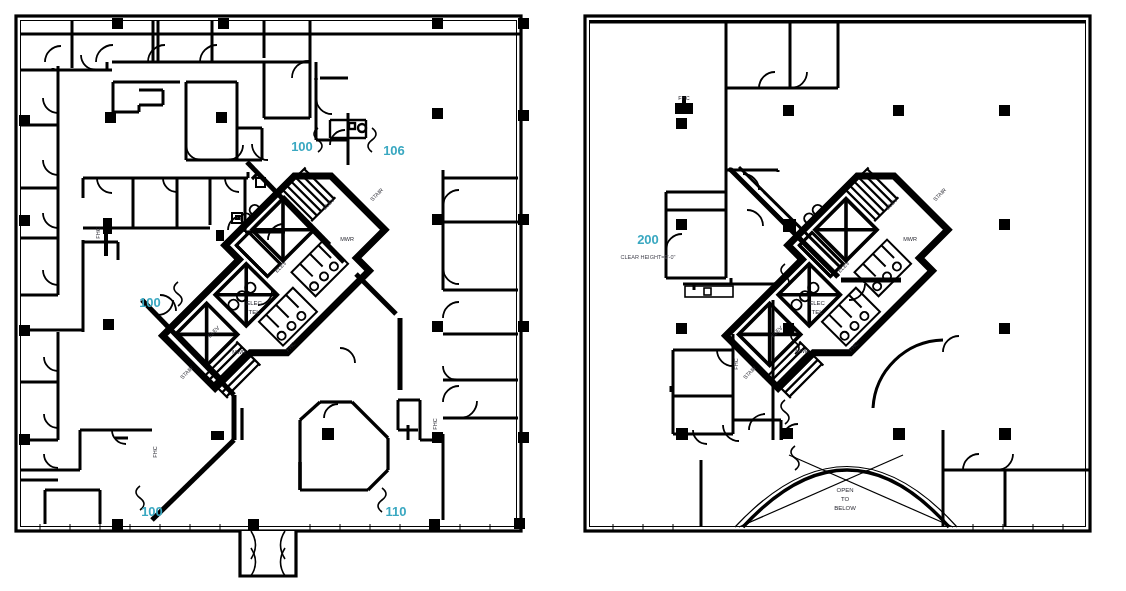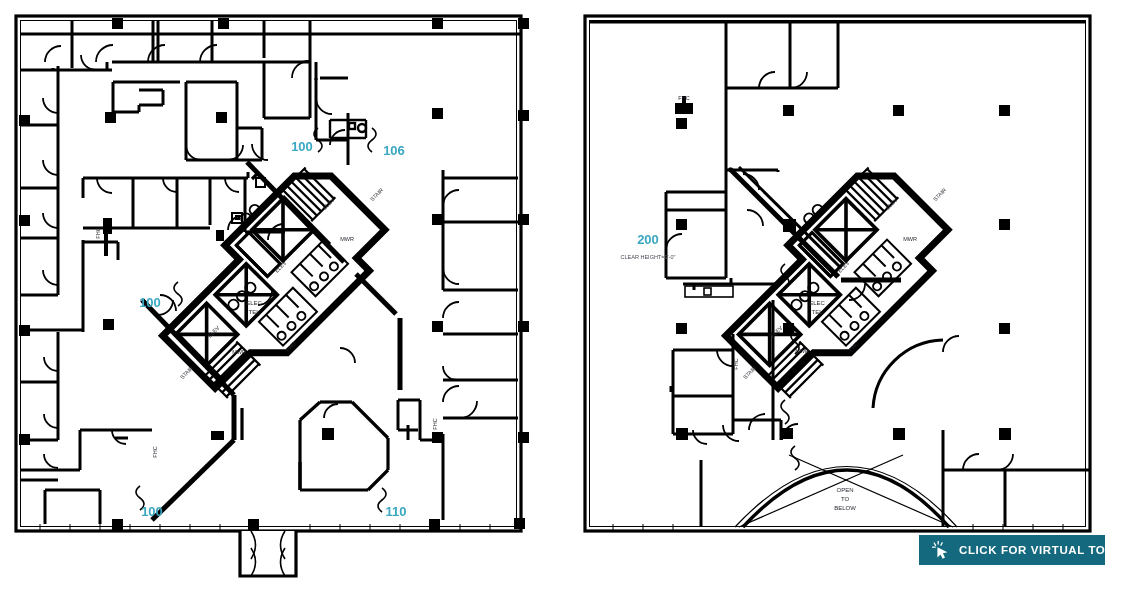--- a/index.html
+++ b/index.html
@@ -535,28 +535,14 @@
           <text x="188" y="374" fill="#2a2a33" font-family="Liberation Sans, sans-serif" font-size="5.5" text-anchor="middle" transform="rotate(-45 188 374)">STAIR</text>
           <text x="378" y="196" fill="#2a2a33" font-family="Liberation Sans, sans-serif" font-size="5.5" text-anchor="middle" transform="rotate(-45 378 196)">STAIR</text>
           <text x="292" y="348" fill="#2a2a33" font-family="Liberation Sans, sans-serif" font-size="5.5" text-anchor="middle" transform="rotate(-45 292 348)">FHC</text>
           <text x="121" y="100" fill="#2a2a33" font-family="Liberation Sans, sans-serif" font-size="5.5" text-anchor="middle">FHC</text>
           <text x="175" y="364" fill="#2a2a33" font-family="Liberation Sans, sans-serif" font-size="5.5" text-anchor="middle" transform="rotate(-90 175 364)">FHC</text>
         </g>
       </g>
     </svg>
   </div>
 
-  <div class="vt-button">
-    <span class="vt-icon">
-      <svg viewBox="0 0 20 20" width="20" height="20" xmlns="http://www.w3.org/2000/svg">
-        <g stroke="#ffffff" stroke-width="1.3" stroke-linecap="round">
-          <line x1="3.2" y1="3.0" x2="4.6" y2="5.4"></line>
-          <line x1="7.2" y1="1.4" x2="7.2" y2="4.1"></line>
-          <line x1="11.2" y1="2.8" x2="9.9" y2="5.2"></line>
-          <line x1="1.6" y1="7.2" x2="4.2" y2="7.2"></line>
-        </g>
-        <path d="M6.4 7.2 L16.4 12.2 L11.9 13.3 L14.0 17.6 L11.6 18.7 L9.6 14.4 L6.4 17.6 Z" fill="#ffffff"></path>
-      </svg>
-    </span>
-    <span class="vt-label">CLICK FOR VIRTUAL TOUR</span>
-  </div>
 
 </div>
 
 </body></html>

